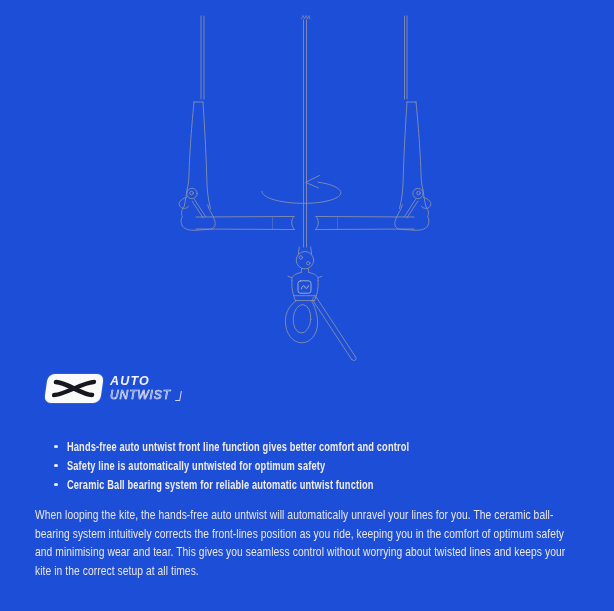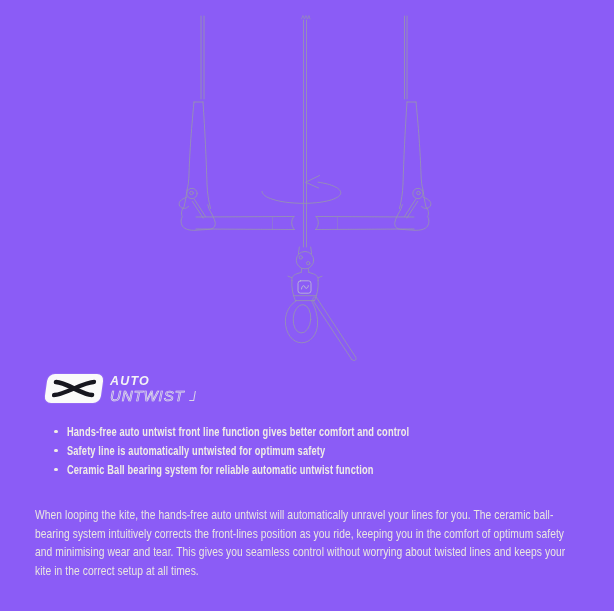--- a/index.html
+++ b/index.html
@@ -1,47 +1,47 @@
 <!DOCTYPE html>
 <html><head>
 <meta charset="utf-8">
 <style>
   html,body { margin:0; padding:0; background:#24232e; }
   .screen {
     position:relative; width:614px; height:611px; overflow:hidden;
-    background:#8b5cf6;
+    background:#1d4ed8;
     font-family:"Liberation Sans", sans-serif;
     color:#edeae4;
   }
   .illustration { position:absolute; left:0; top:0; }
 
   
   .badge { position:absolute; left:46px; top:374px; display:flex; align-items:center; gap:8px; }
   .badge-icon-box {
     width:56px; height:29px; background:#fafafa; border-radius:7px;
     transform:skewX(-8deg);
     display:flex; align-items:center; justify-content:center;
     box-shadow:0 0 0 1px rgba(255,255,255,0.08);
   }
   .badge-text { display:flex; flex-direction:column; justify-content:center; font-style:italic; }
   .badge-title { font-size:12.5px; font-weight:700; letter-spacing:1.2px; line-height:13.5px; color:#f4f3f5; }
   .badge-sub-row { display:flex; align-items:center; }
-  .badge-subtitle { font-size:15px; letter-spacing:0.9px; line-height:13.5px; color:#e2e2e8; font-weight:400; }
+  .badge-subtitle { font-size:12px; letter-spacing:0.9px; line-height:13.5px; color:#e2e2e8; font-weight:400; }
   @supports (-webkit-text-stroke: 1px #fff) {
     .badge-subtitle { -webkit-text-stroke:0.7px #e2e2e8; color:transparent; }
   }
   .badge-bracket {
     width:4px; height:9px; margin-left:5px; margin-top:2px;
     border-right:1.3px solid rgba(226,226,232,0.9);
     border-bottom:1.3px solid rgba(226,226,232,0.9);
     transform:skewX(-10deg);
   }
 
   
-  .features { position:absolute; left:44px; top:422px; margin:0; padding:0; list-style:none; }
+  .features { position:absolute; left:44px; top:437px; margin:0; padding:0; list-style:none; }
   .features li { display:flex; align-items:center; height:19px; }
   .feat-dot { flex:none; width:3.5px; height:3.5px; border-radius:50%; background:#f0ede7; margin:0 9px 0 10px; }
   .feat-text {
     font-size:12.5px; font-weight:700; color:#f0ede7; white-space:nowrap;
     transform:scaleX(0.74); transform-origin:0 50%; letter-spacing:0.2px;
   }
 
   
   .paragraph { position:absolute; left:35px; top:506px; width:700px; }
   .paragraph-inner {

